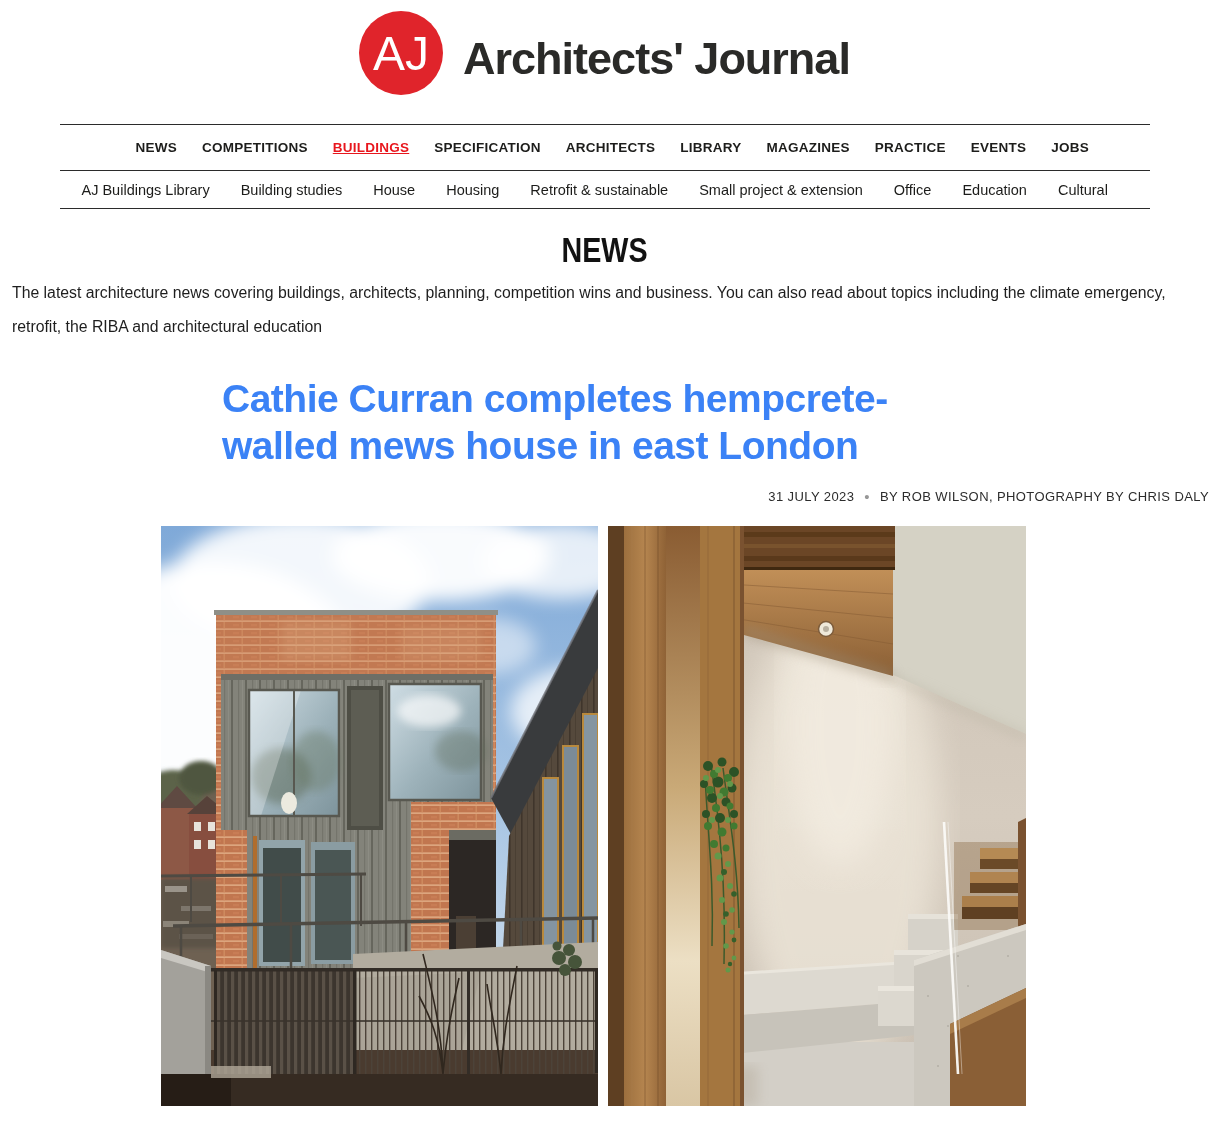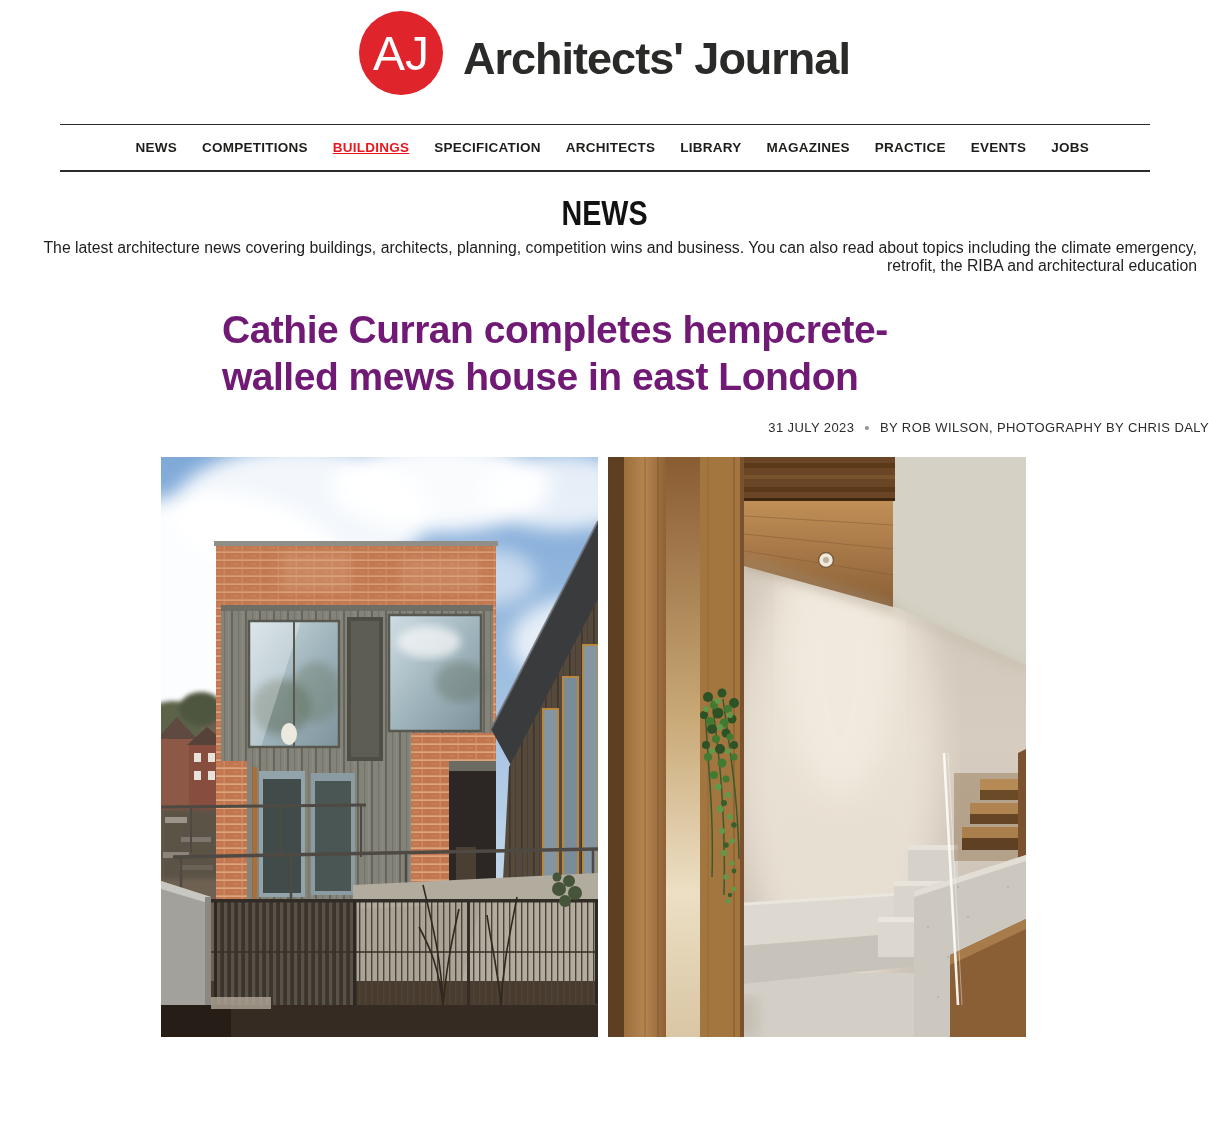--- a/index.html
+++ b/index.html
@@ -17,25 +17,25 @@
   .nav-wrap{width:1090px;margin:31px auto 0;border-top:1px solid #2b2b2b;border-bottom:1px solid #2b2b2b;}
   .nav-wrap ul{list-style:none;margin:0;display:flex;align-items:center;}
   .primary-nav ul{height:46px;padding:0 0 0 76px;gap:25px;font-size:13.5px;font-weight:700;letter-spacing:.25px;border-bottom:1px solid #2b2b2b;}
   .secondary-nav ul{height:37px;padding:0 0 0 22px;gap:31px;font-size:14.5px;color:#1c1c1a;}
   .nav-item{cursor:pointer;white-space:nowrap;}
   .nav-item.active{color:var(--accent);text-decoration:underline;}
 
   
   .section-title{margin:21px 0 0;text-align:center;font-size:35px;font-weight:700;color:#121212;
     transform:scaleX(.82);transform-origin:50% 50%;}
-  .section-desc{margin:6px auto 0;max-width:1185px;text-align:right;font-size:15.8px;line-height:18px;color:#1e1e1e;}
+  .section-desc{margin:6px auto 0;max-width:1185px;text-align:left;font-size:15.8px;line-height:34px;color:#1e1e1e;}
 
   
   .article{margin:31px 0 0 222px;}
-  .article h1{margin:0;width:762px;font-size:39px;line-height:47px;letter-spacing:-.5px;color:#701a75;font-weight:700;}
+  .article h1{margin:0;width:762px;font-size:39px;line-height:47px;letter-spacing:-.5px;color:#3b82f6;font-weight:700;}
   .byline{margin-top:20px;display:flex;align-items:center;gap:10px;font-size:13px;letter-spacing:.4px;color:#2c2c2c;justify-content:flex-end;}
   .byline .dot{color:#979797;font-size:15px;line-height:1;}
 
   
   .photos{display:flex;gap:10px;margin:22px 0 0 161px;}
   figure{margin:0;}
   svg{display:block;}
 </style>
 </head>
 <body>
@@ -56,20 +56,34 @@
       <li class="nav-item">NEWS</li>
           <li class="nav-item">COMPETITIONS</li>
           <li class="nav-item active">BUILDINGS</li>
           <li class="nav-item">SPECIFICATION</li>
           <li class="nav-item">ARCHITECTS</li>
           <li class="nav-item">LIBRARY</li>
           <li class="nav-item">MAGAZINES</li>
           <li class="nav-item">PRACTICE</li>
           <li class="nav-item">EVENTS</li>
           <li class="nav-item">JOBS</li>
+        </ul>
+    </nav>
+    <nav class="secondary-nav">
+      <ul>
+
+      <li class="nav-item">AJ Buildings Library</li>
+          <li class="nav-item">Building studies</li>
+          <li class="nav-item">House</li>
+          <li class="nav-item">Housing</li>
+          <li class="nav-item">Retrofit &amp; sustainable</li>
+          <li class="nav-item">Small project &amp; extension</li>
+          <li class="nav-item">Office</li>
+          <li class="nav-item">Education</li>
+          <li class="nav-item">Cultural</li>
         </ul>
     </nav>
   </div>
 
   <h2 class="section-title">NEWS</h2>
   <p class="section-desc">The latest architecture news covering buildings, architects, planning, competition wins and business. You can also read about topics including the climate emergency, retrofit, the RIBA and architectural education</p>
 
   <article class="article">
     <h1>Cathie Curran completes hempcrete-walled mews house in east London</h1>
     <div class="byline">

